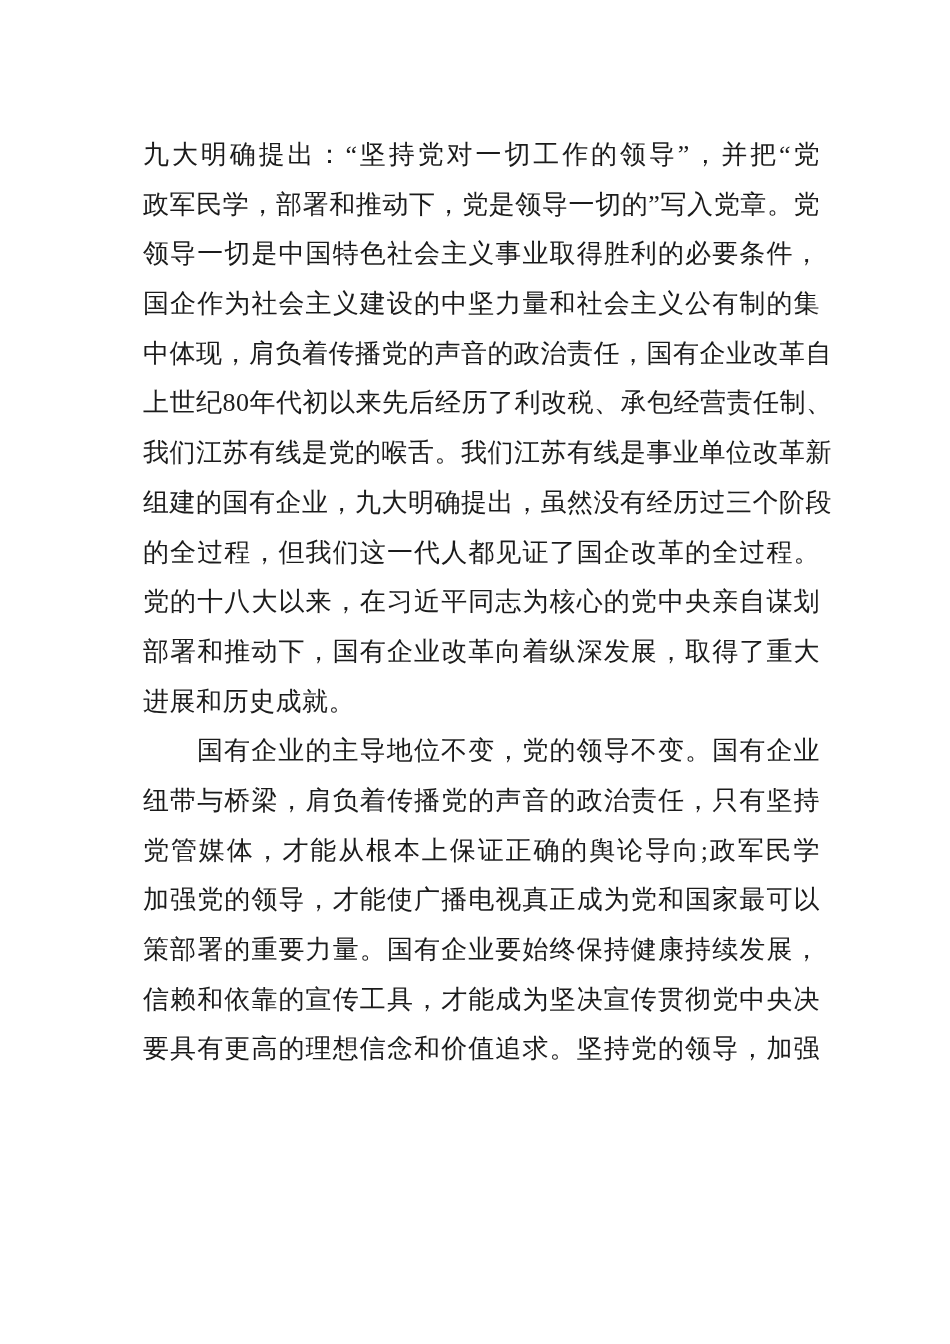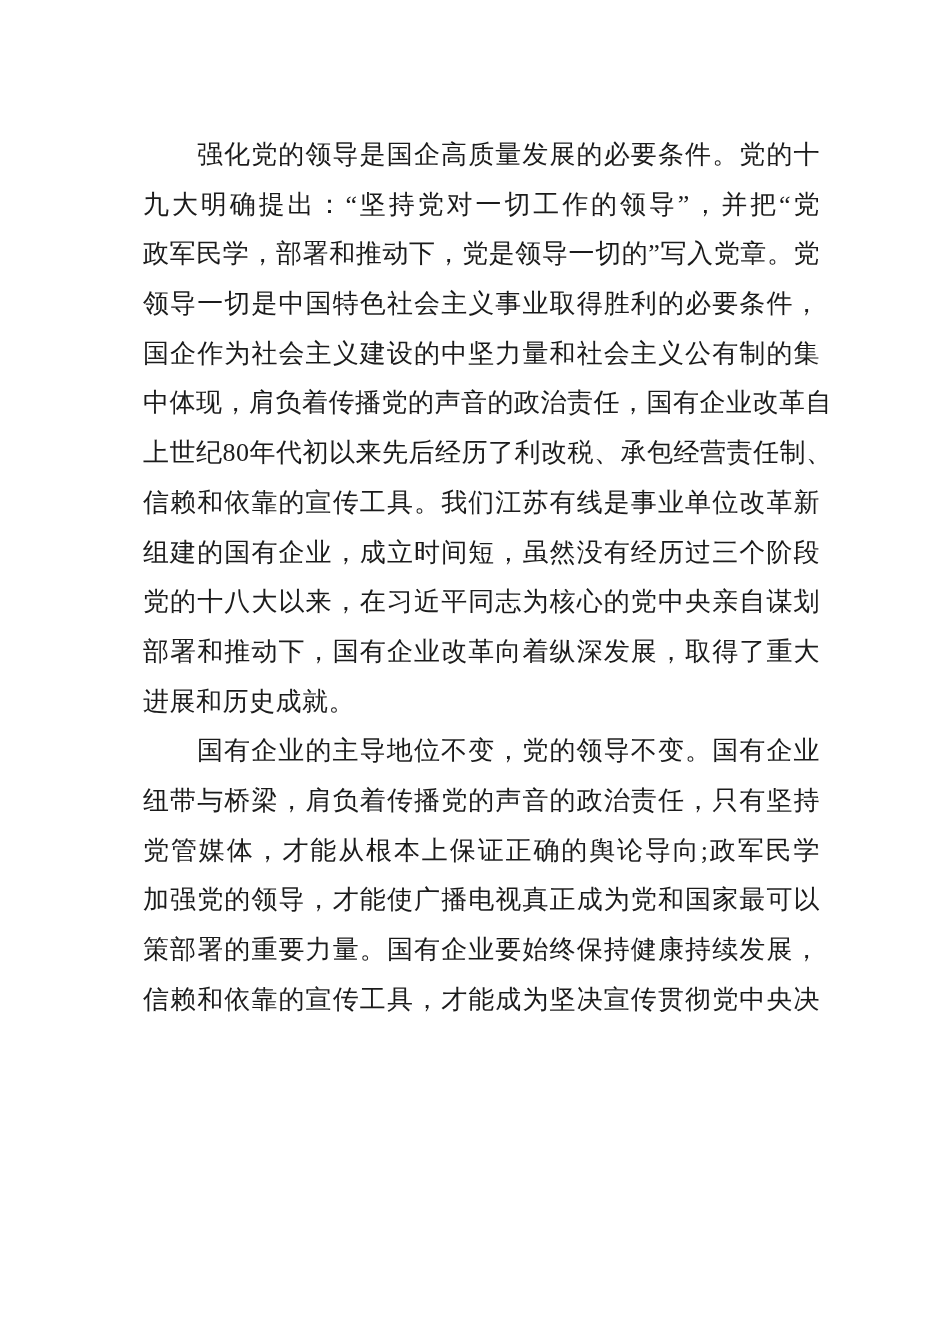--- a/index.html
+++ b/index.html
@@ -45,35 +45,36 @@
   .line.last-short {
     text-align-last: left;
   }
 </style>
 </head>
 <body>
 
 <div class="doc-page">
   <div class="text-block">
       <div class="para">
-        <div class="line first">强化党的领导是国企高质量发展的必要条件。党的十</div>
         <div class="line">九大明确提出：“坚持党对一切工作的领导”，并把“党</div>
         <div class="line">政军民学，部署和推动下，党是领导一切的”写入党章。党</div>
         <div class="line">领导一切是中国特色社会主义事业取得胜利的必要条件，</div>
         <div class="line">国企作为社会主义建设的中坚力量和社会主义公有制的集</div>
         <div class="line">中体现，肩负着传播党的声音的政治责任，国有企业改革自</div>
         <div class="line">上世纪80年代初以来先后经历了利改税、承包经营责任制、</div>
-        <div class="line">信赖和依靠的宣传工具。我们江苏有线是事业单位改革新</div>
-        <div class="line">组建的国有企业，成立时间短，虽然没有经历过三个阶段</div>
+        <div class="line">我们江苏有线是党的喉舌。我们江苏有线是事业单位改革新</div>
+        <div class="line">组建的国有企业，九大明确提出，虽然没有经历过三个阶段</div>
+        <div class="line">的全过程，但我们这一代人都见证了国企改革的全过程。</div>
         <div class="line">党的十八大以来，在习近平同志为核心的党中央亲自谋划</div>
         <div class="line">部署和推动下，国有企业改革向着纵深发展，取得了重大</div>
         <div class="line last-short">进展和历史成就。</div>
       </div>
       <div class="para">
         <div class="line first">国有企业的主导地位不变，党的领导不变。国有企业</div>
         <div class="line">纽带与桥梁，肩负着传播党的声音的政治责任，只有坚持</div>
         <div class="line">党管媒体，才能从根本上保证正确的舆论导向;政军民学</div>
         <div class="line">加强党的领导，才能使广播电视真正成为党和国家最可以</div>
         <div class="line">策部署的重要力量。国有企业要始终保持健康持续发展，</div>
         <div class="line">信赖和依靠的宣传工具，才能成为坚决宣传贯彻党中央决</div>
+        <div class="line">要具有更高的理想信念和价值追求。坚持党的领导，加强</div>
       </div>
     </div>
 </div>
 
 </body></html>

